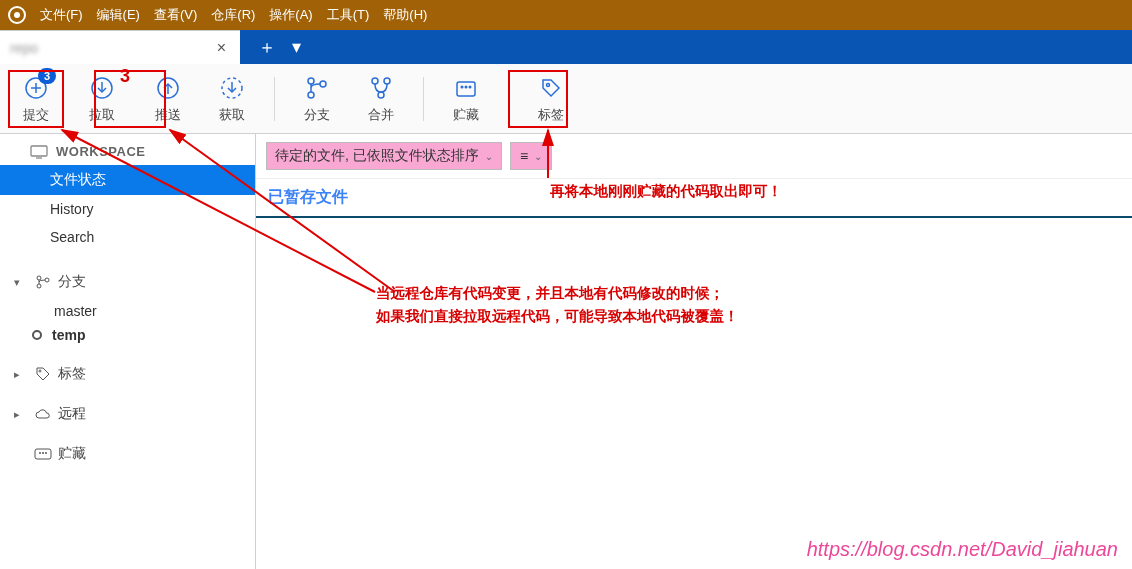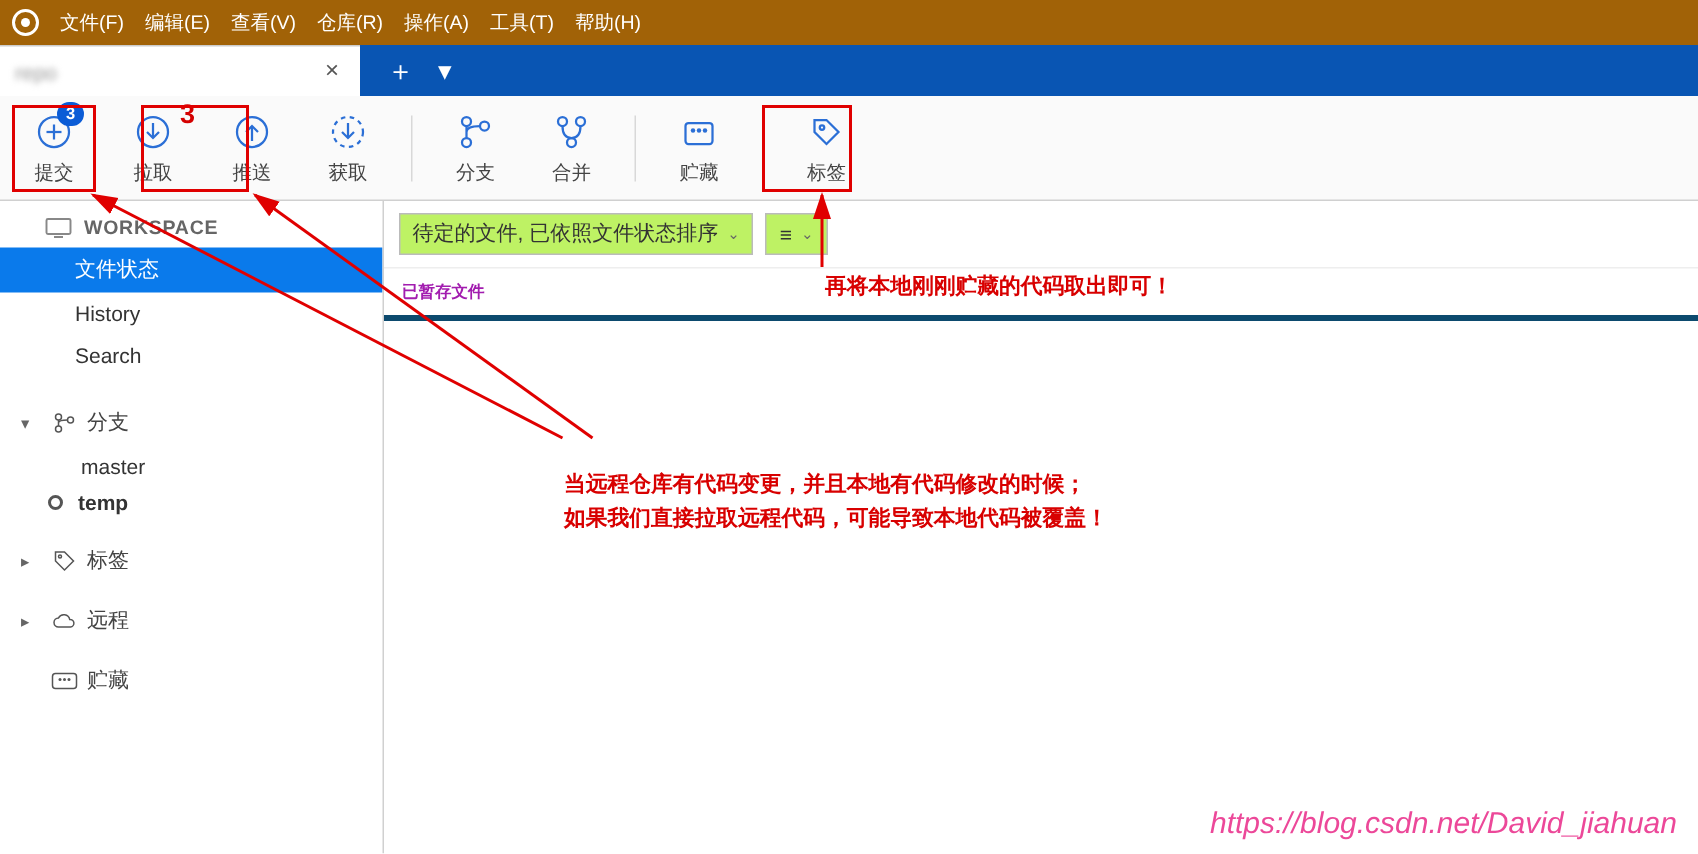--- a/index.html
+++ b/index.html
@@ -48,23 +48,23 @@
   .section .caret { width:14px; color:#666; font-size:11px; margin-right:4px;}
   .section .sico { width:22px; display:flex; justify-content:center; color:#555; }
   .section .slabel { margin-left:4px; }
   .branch-item { padding: 4px 14px 4px 54px; display:flex; align-items:center; font-size:14px; color:#333; cursor:pointer;}
   .branch-item.current { font-weight:bold; }
   .branch-item .ring { width:10px;height:10px;border:2px solid #555;border-radius:50%; margin-right:10px; margin-left:-22px;}
 
   
   .main { flex:1; position:relative; background:#fff; }
   .filterbar { display:flex; align-items:center; padding:8px 10px; gap:8px; border-bottom:1px solid #eee;}
-  .select { border:1px solid #bbb; background:#bef264; padding:4px 8px; font-size:14px; color:#333; height:28px; display:flex; align-items:center; gap:6px; cursor:pointer;}
+  .select { border:1px solid #bbb; background:#f9a8d4; padding:4px 8px; font-size:14px; color:#333; height:28px; display:flex; align-items:center; gap:6px; cursor:pointer;}
   .select .dd { color:#666; font-size:10px; }
-  .staged-label { padding:8px 12px; font-size:11px; color:#a21caf; font-weight:600; border-bottom:4px solid #0c4a6e;}
+  .staged-label { padding:8px 12px; font-size:16px; color:#3b82f6; font-weight:600; border-bottom:2px solid #0c4a6e;}
 
   
   .ann { position:absolute; color:#d80000; font-weight:700; font-size:14.5px; line-height:1.6; white-space:nowrap; }
   .watermark { position:absolute; right:14px; bottom:8px; color:#ec4899; font-size:20px; font-style:italic;}
 
   
   .overlay { position:absolute; inset:0; pointer-events:none; }
 
   svg { overflow: visible; }
 </style>
@@ -282,21 +282,21 @@
       <div class="select" style="width:42px; justify-content:center;">
         <span>≡</span>
         <span class="dd">⌄</span>
       </div>
     </div>
     <div class="staged-label">已暂存文件</div>
 
     <div class="ann" style="left:294px; top:46px;">
       <div>再将本地刚刚贮藏的代码取出即可！</div>
     </div>
-    <div class="ann" style="left:120px; top:178px;">
+    <div class="ann" style="left:120px; top:148px;">
       <div>当远程仓库有代码变更，并且本地有代码修改的时候；</div>
       <div>如果我们直接拉取远程代码，可能导致本地代码被覆盖！</div>
     </div>
 
     <div class="watermark">https://blog.csdn.net/David_jiahuan</div>
   </div>
 
   <svg class="overlay">
     <defs>
       <marker id="ah" markerWidth="10" markerHeight="10" refX="8" refY="3" orient="auto">

